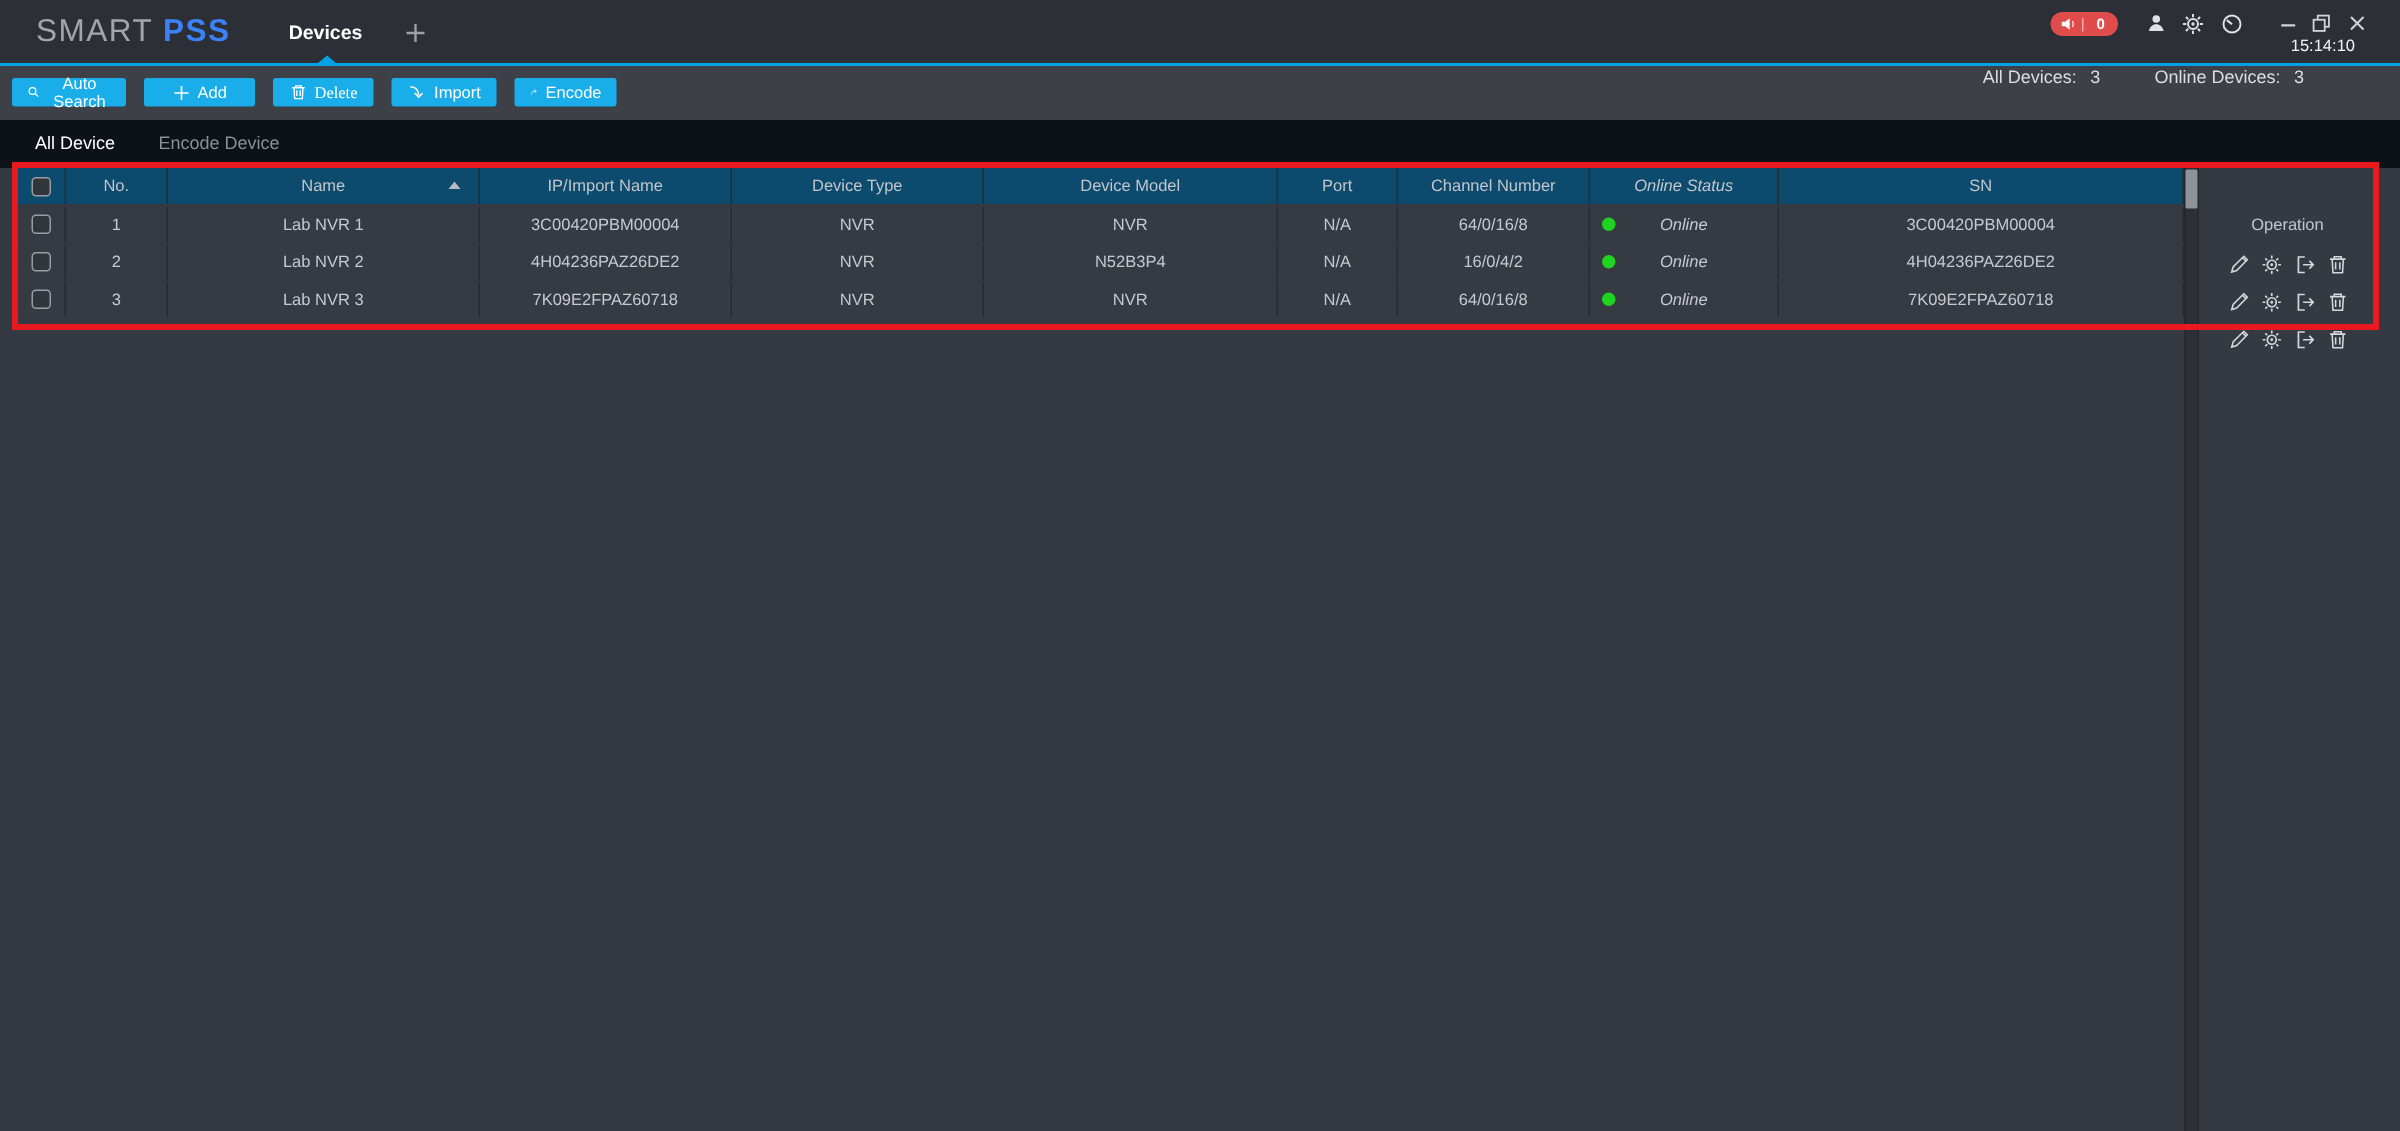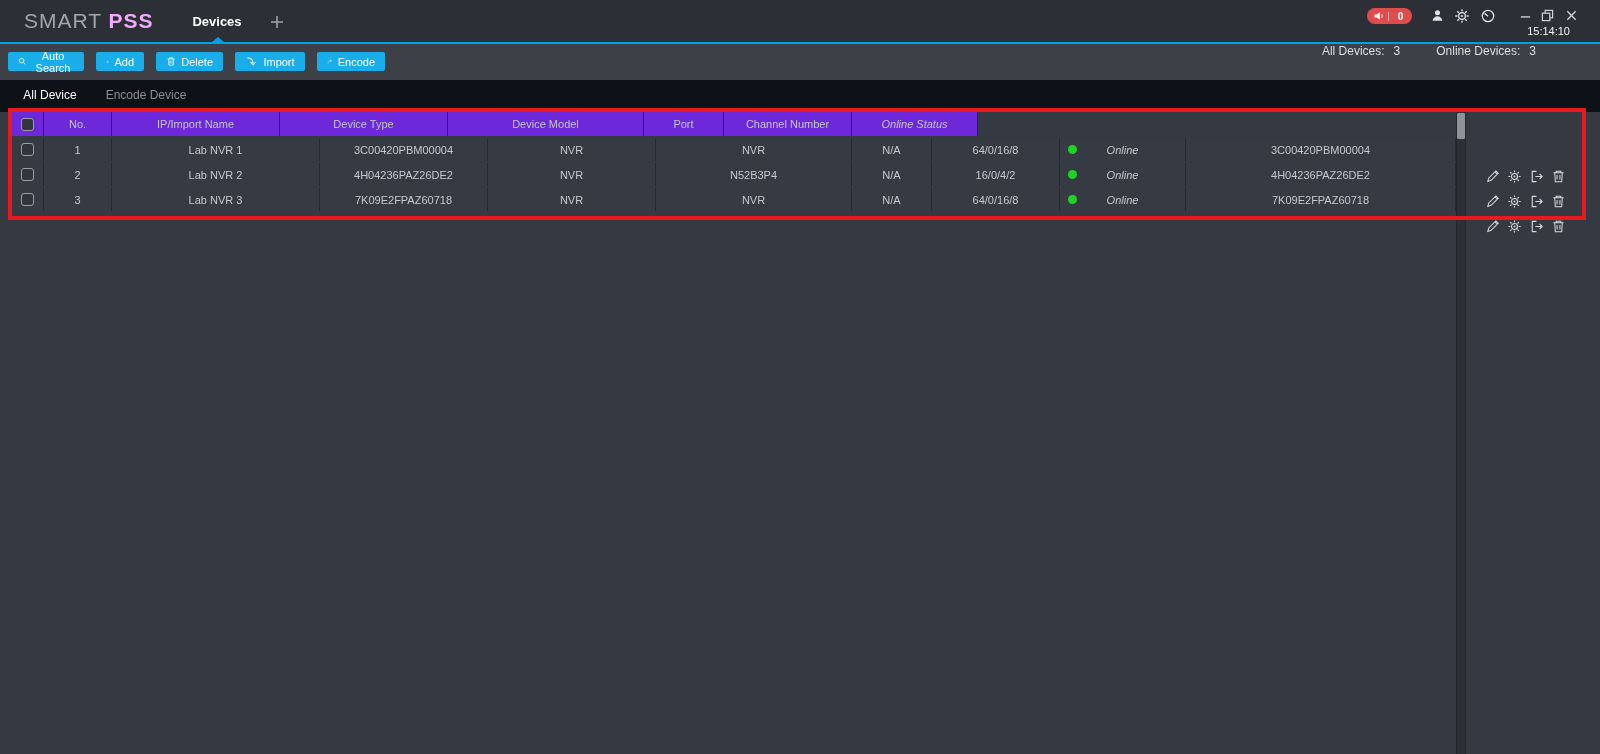--- a/index.html
+++ b/index.html
@@ -5,41 +5,41 @@
   * { margin:0; padding:0; box-sizing:border-box; }
   html,body { width:1600px; height:754px; overflow:hidden; }
   body { font-family:"Liberation Sans","DejaVu Sans",sans-serif; background:#353942; position:relative; }
 
   
   .titlebar { position:relative; width:100%; height:44px; background:#2c3036; }
   .blueline { position:absolute; left:0; right:0; bottom:0; height:2px; background:#00a2e6; }
   .tab-notch { position:absolute; left:212px; bottom:2px; width:0; height:0;
     border-left:6px solid transparent; border-right:6px solid transparent; border-bottom:5px solid #00a2e6; }
   .logo { position:absolute; left:24px; top:9px; font-size:21px; color:#a2a6ac; letter-spacing:1px; }
-  .logo b { font-weight:700; color:#f0abfc; }
+  .logo b { font-weight:700; color:#3b82f6; }
   .maintab { position:absolute; left:186px; top:0; width:62px; height:42px; display:flex;
     align-items:center; justify-content:center; color:#fff; font-size:13px; font-weight:700; cursor:default; }
   .plus-tab { position:absolute; left:266px; top:11px; width:22px; height:22px; display:flex;
     align-items:center; justify-content:center; }
   .alarm-pill { position:absolute; right:188px; top:8px; width:45px; height:16px; background:#e04b4b;
     border-radius:9px; display:flex; align-items:center; }
   .alarm-pill .sep { width:1px; height:9px; background:rgba(255,255,255,.55); margin-left:3px; }
   .alarm-count { flex:1; text-align:center; color:#fff; font-size:10px; font-weight:700; }
   .tb-ic { position:absolute; top:7px; width:17px; height:17px; display:flex; align-items:center; justify-content:center; }
   .ic-person { right:154px; } .ic-gear { right:130px; } .ic-gauge { right:104px; }
   .ic-min { right:66px; } .ic-restore { right:44px; } .ic-close { right:20px; }
   .time { position:absolute; right:30px; top:25px; color:#f2f3f4; font-size:11px; }
 
   
   .toolbar { position:relative; width:100%; height:36px; background:#3d4147; }
   .btn-row { position:absolute; left:8px; top:8px; display:flex; gap:12px; }
   .tbtn { height:19px; background:#19aeea; border:none; border-radius:2px; color:#fff; font-size:11px;
     display:inline-flex; align-items:center; justify-content:center; gap:5px; cursor:pointer;
     font-family:inherit; padding:0 10px; }
-  .tbtn.w-as { width:76px; } .tbtn.w-add { width:48px;text-align:right; } .tbtn.w-del { width:67px; }
+  .tbtn.w-as { width:76px; } .tbtn.w-add { width:74px;text-align:right; } .tbtn.w-del { width:67px;font-family:Liberation Serif, serif; }
   .tbtn.w-imp { width:70px; } .tbtn.w-exp { width:68px; }
   .stats { position:absolute; right:64px; top:0; height:36px; display:flex; align-items:flex-start;
     gap:36px; color:#dcdee1; font-size:12px; }
   .stat { display:flex; gap:9px; }
 
   
   .tabstrip { position:relative; width:100%; height:32px; background:#0d1118; }
   .subtab { position:absolute; top:0; height:29px; display:flex; align-items:center; justify-content:center;
     font-size:12px; cursor:pointer; }
   .subtab.active { left:8px; width:84px; color:#ffffff; }
@@ -50,21 +50,21 @@
   .content { position:relative; width:100%; height:642px; background:#353942; }
   .scroll-track { position:absolute; left:1456px; top:0; bottom:0; width:10px; background:#2c3036;
     border-left:1px solid #24272d; border-right:1px solid #24272d; z-index:1; }
   .scroll-thumb { position:absolute; left:1457px; top:1px; width:8px; height:26px; background:#8e9299;
     border-radius:1px; z-index:3; }
   .devtable { position:absolute; left:12px; top:0; width:1572px; z-index:2; }
   .trow { display:flex; height:23px; margin-bottom:2px; }
   .trow.head { height:24px; }
   .cell { display:flex; align-items:center; justify-content:center; font-size:11px; color:#c6cacf;
     background:#363a42; border-right:1px solid #272b31; position:relative; }
-  .trow.head .cell { background:#6d28d9; color:#c2c6cb; }
+  .trow.head .cell { background:#0c4a6e; color:#c2c6cb; }
   .c-cb{width:32px;} .c-no{width:68px;} .c-name{width:208px;} .c-ip{width:168px;} .c-type{width:168px;}
   .c-model{width:196px;} .c-port{width:80px;} .c-ch{width:128px;} .c-status{width:126px;font-style:italic;} .c-sn{width:270px;}
   .c-gap{width:10px; background:transparent !important; border-right:none !important;}
   .c-op{width:118px; border-right:none; gap:6px;margin-top:38px;}
   .checkbox { width:13px; height:13px; border:1px solid #9a9ea4; background:#31353c; border-radius:3px; cursor:pointer; }
   .sort-asc { position:absolute; right:12px; top:9px; width:0; height:0;
     border-left:4px solid transparent; border-right:4px solid transparent; border-bottom:5px solid #b6bac0; }
   .dot { position:absolute; left:8px; top:7px; width:9px; height:9px; border-radius:50%; background:#1fd321; }
   .op-ic { width:16px; height:16px; display:flex; align-items:center; justify-content:center; cursor:pointer; }
   .annotation { position:absolute; left:8px; top:-4px; width:1578px; height:112px;
@@ -203,26 +203,31 @@
   <div class="scroll-track"></div>
   <div class="scroll-thumb"></div>
 
   <div class="devtable">
 
     <div class="trow head">
       <div class="cell c-cb">
         <span class="checkbox"></span>
       </div>
       <div class="cell c-no">No.</div>
+      <div class="cell c-name">
+        <span>Name</span>
+        <span class="sort-asc"></span>
+      </div>
       <div class="cell c-ip">IP/Import Name</div>
       <div class="cell c-type">Device Type</div>
       <div class="cell c-model">Device Model</div>
       <div class="cell c-port">Port</div>
       <div class="cell c-ch">Channel Number</div>
       <div class="cell c-status">Online Status</div>
+      <div class="cell c-sn">SN</div>
       <div class="cell c-gap"></div>
       <div class="cell c-op">Operation</div>
     </div>
 
     <div class="trow">
       <div class="cell c-cb">
           <span class="checkbox"></span>
         </div>
       <div class="cell c-no">1</div>
       <div class="cell c-name">Lab NVR 1</div>

